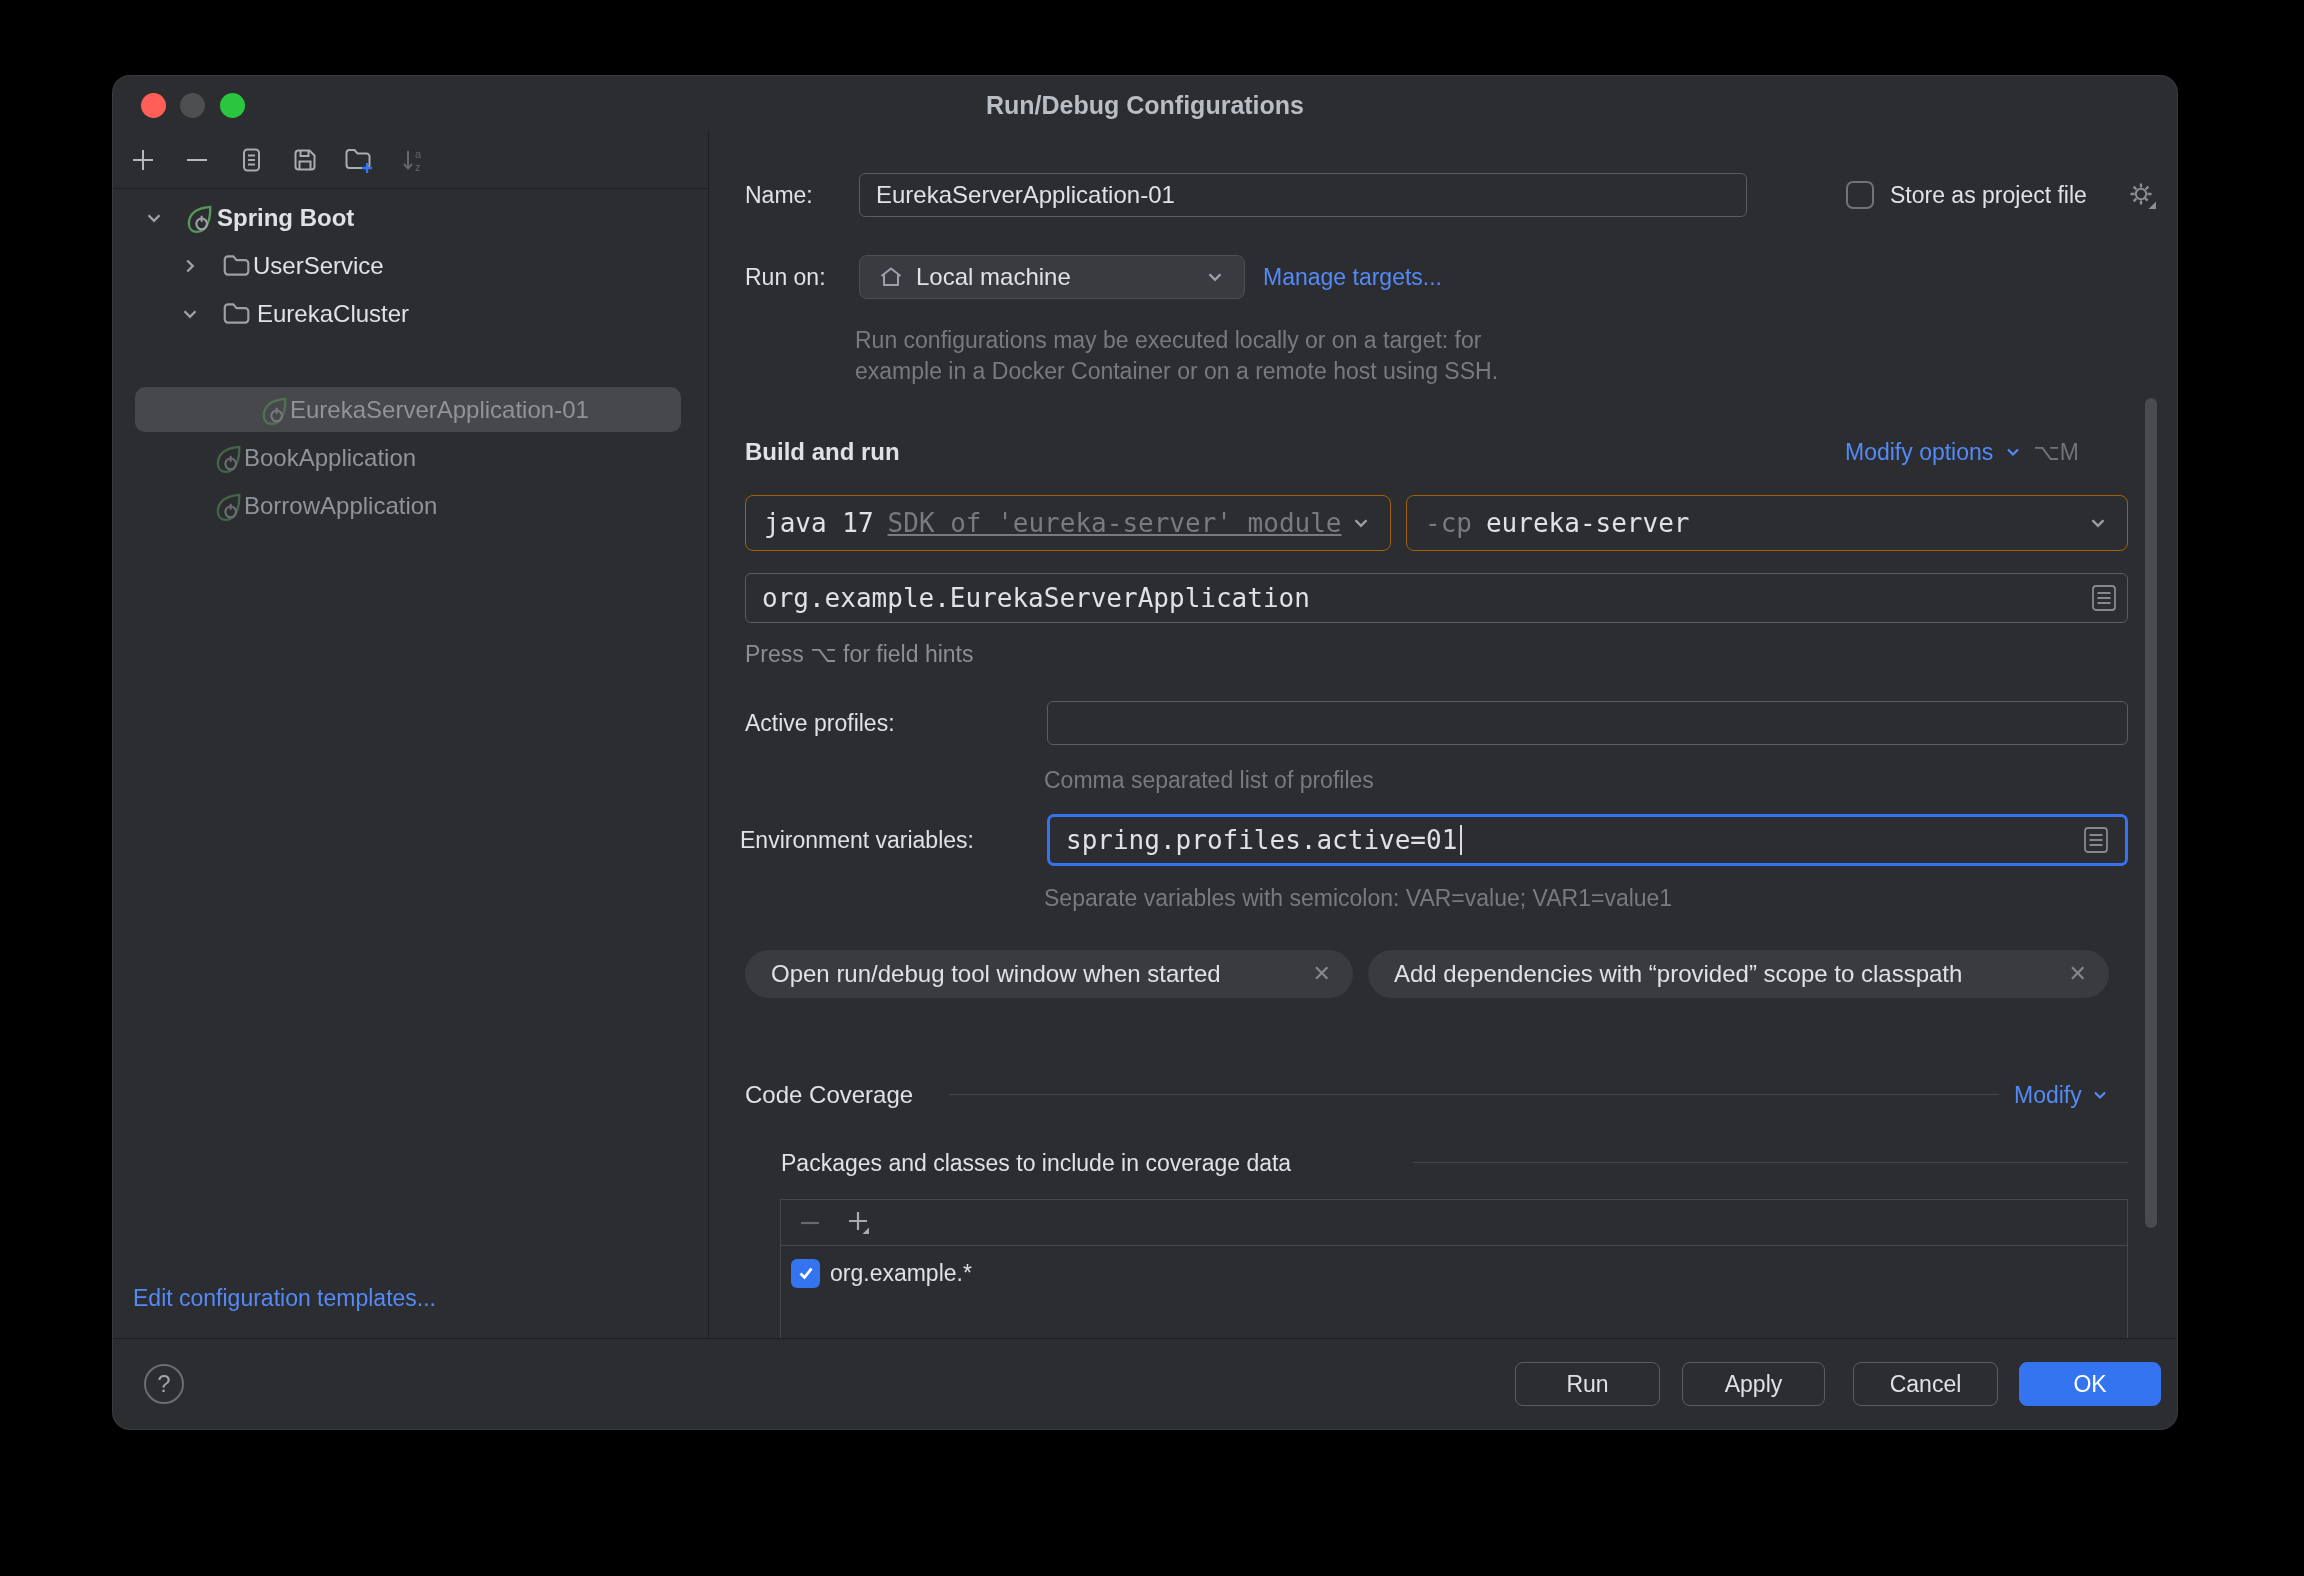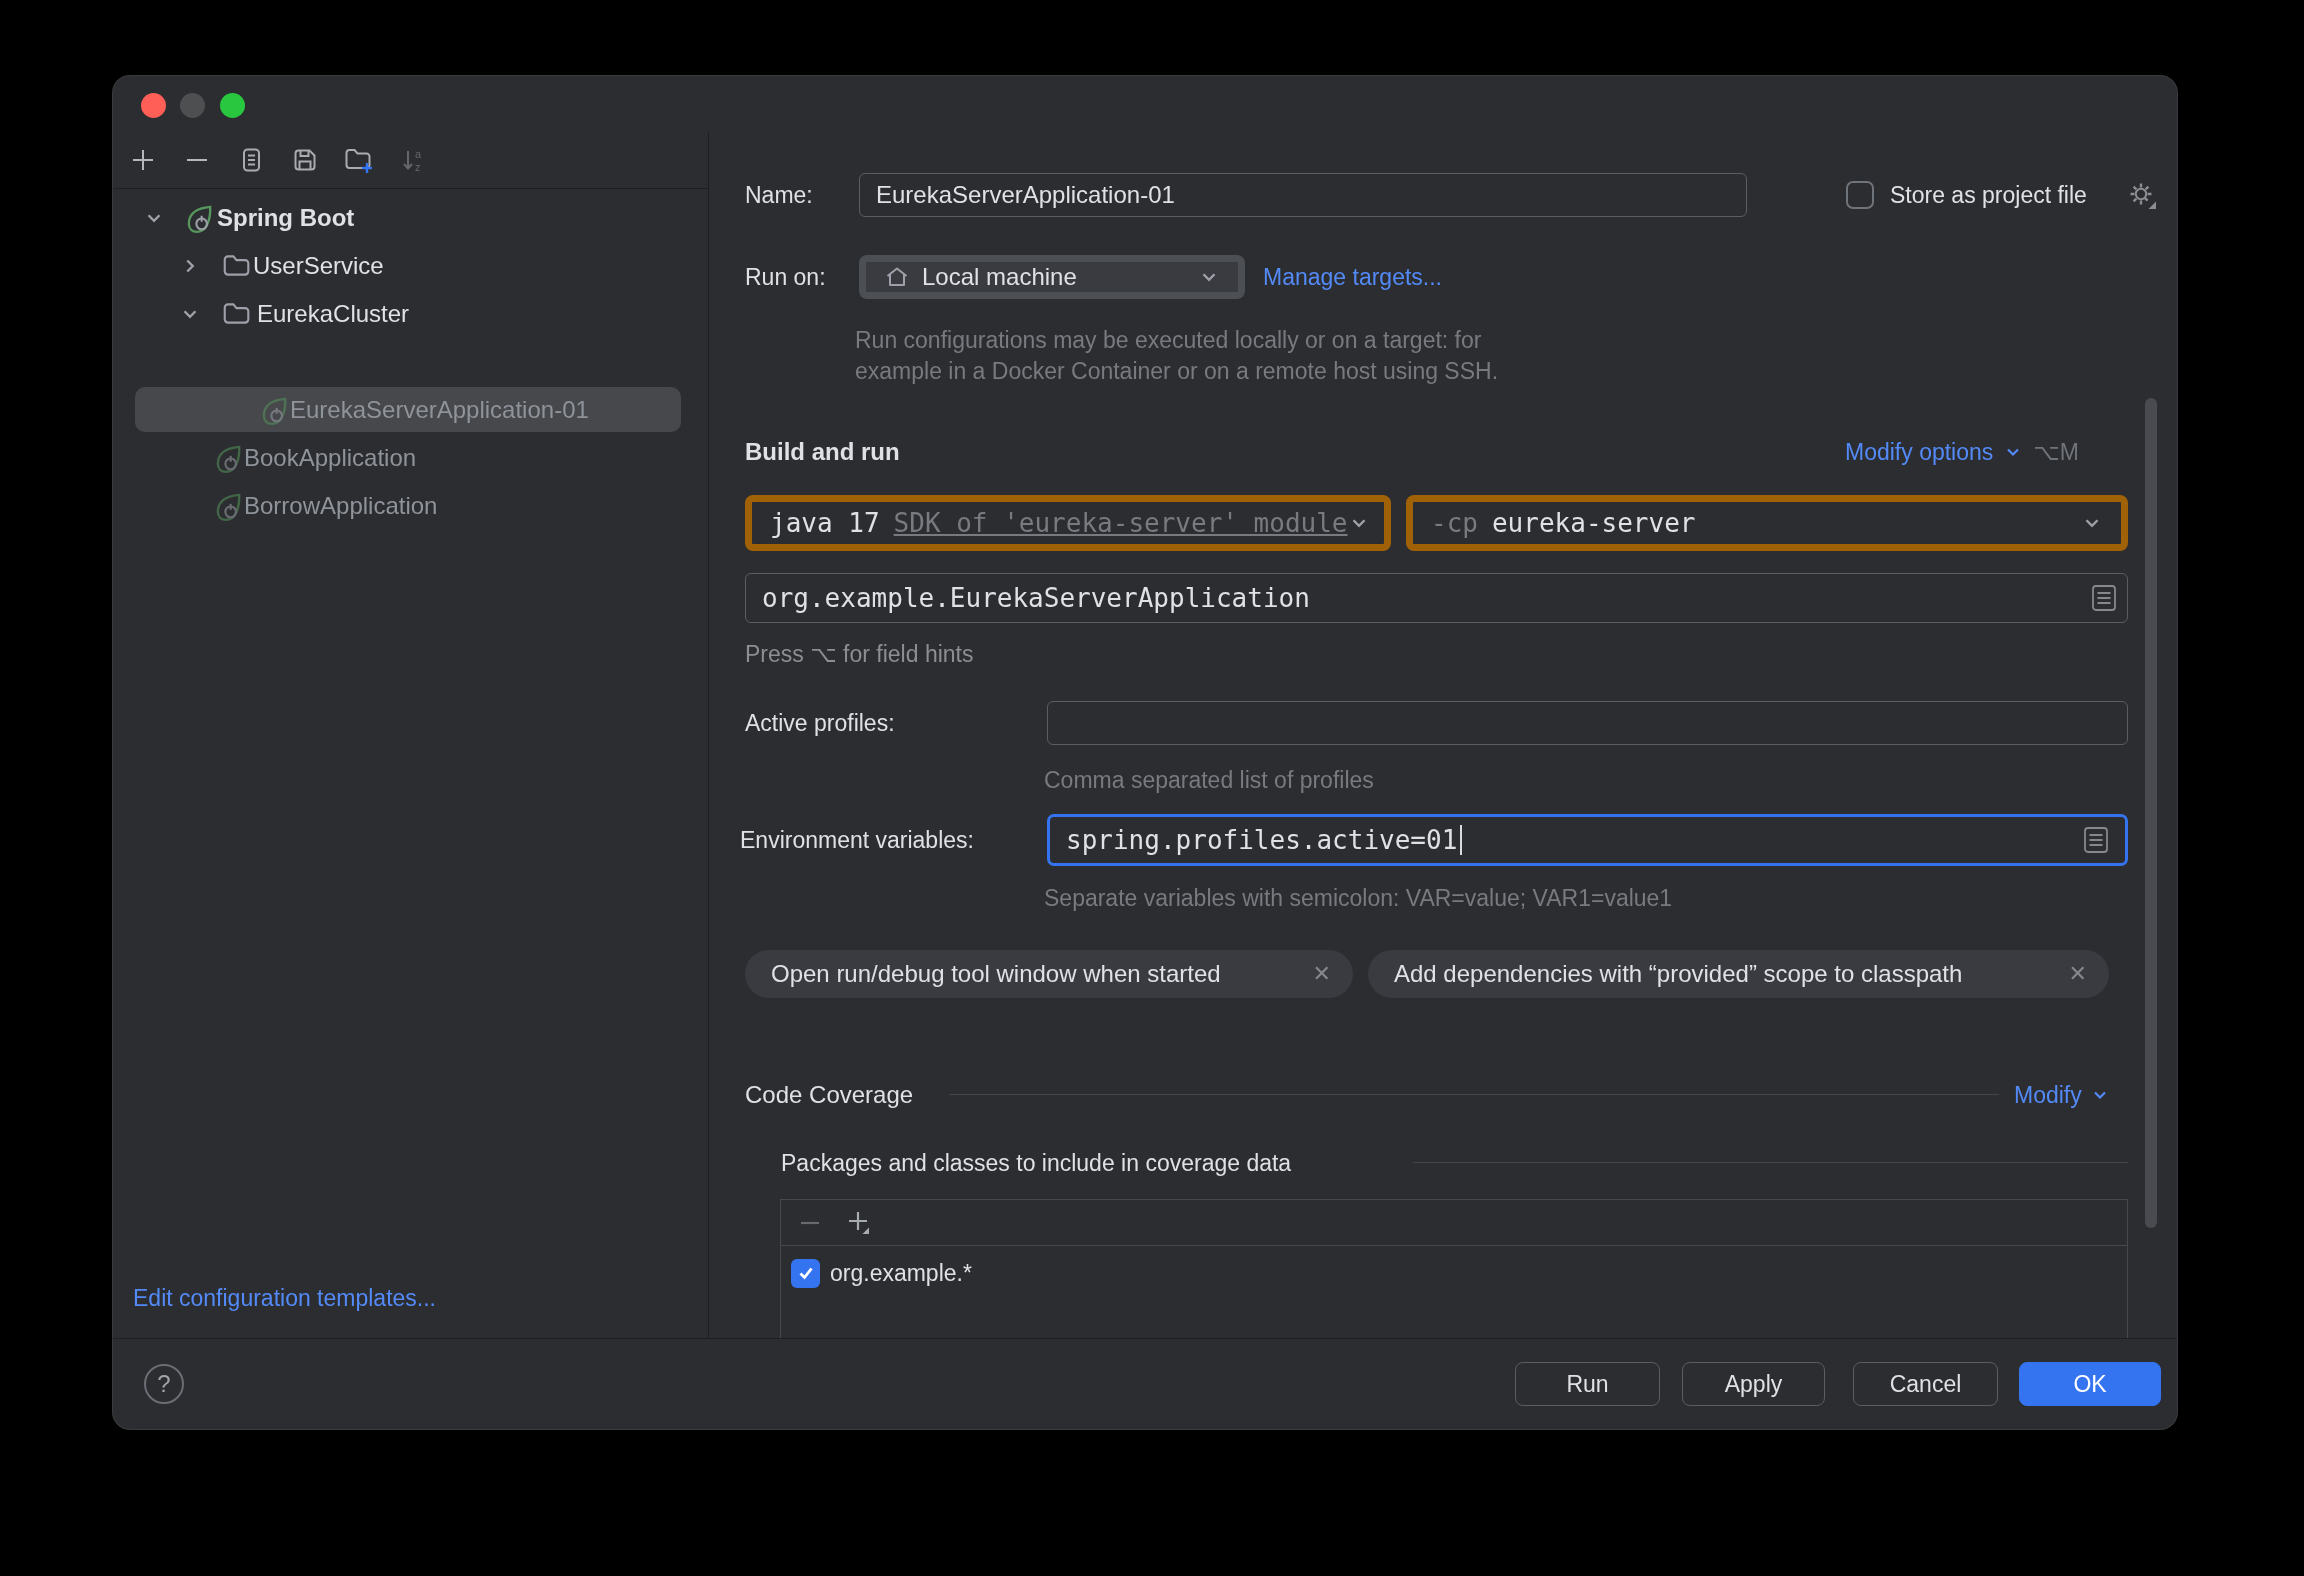--- a/index.html
+++ b/index.html
@@ -20,21 +20,21 @@
               color:#dfe1e5; font-size:24px; }
   .tree-sel { position:absolute; left:22px; top:311px; width:546px; height:45px; border-radius:10px; background:#46484b; }
   .dim { color:#8f939a; }
   .dimicon { opacity:.55; }
   .flabel { position:absolute; font-size:23px; color:#dfe1e5; line-height:32px; white-space:nowrap; }
   .hint { position:absolute; font-size:23px; color:#787a80; line-height:31px; white-space:nowrap; }
   .hint2 { color:#8c8e92; }
   .inputbox { position:absolute; border:1px solid #5a5e64; border-radius:6px; background:#2b2d30;
               display:flex; align-items:center; padding:0 16px; font-size:24px; color:#dfe1e5; white-space:nowrap; overflow:hidden; }
   .mono { font-family:"DejaVu Sans Mono",monospace; font-size:26px; }
-  .selectbox { position:absolute; border:7px solid #a16207; border-radius:8px; background:#2b2d30;
+  .selectbox { position:absolute; border:1px solid #a16207; border-radius:8px; background:#2b2d30;
                display:flex; align-items:center; padding:0 18px; white-space:nowrap; overflow:hidden; }
   .link { color:#548af7; font-size:23px; white-space:nowrap; }
   .chip { position:absolute; top:874px; height:48px; border-radius:24px; background:#393b40;
           display:flex; align-items:center; justify-content:space-between; padding:0 22px 0 26px;
           color:#dfe1e5; font-size:24px; white-space:nowrap; }
   .chip .x { color:#85878c; font-size:22px; margin-left:18px; }
   .sepline { position:absolute; height:1px; background:#43454a; }
   .btn { position:absolute; top:1286px; height:44px; border-radius:8px; border:1px solid #5a5e64;
          display:flex; align-items:center; justify-content:center; color:#dfe1e5; font-size:23px; background:transparent; }
   .btn-primary { background:#3574f0; border-color:#3574f0; color:#fff; }
@@ -46,20 +46,21 @@
   svg { display:block; }
 </style>
 </head>
 <body>
 
 <div class="window">
 
   <div class="traffic" style="left:28px; background:#ff5f57;"></div>
   <div class="traffic" style="left:67px; background:#4d4f51;"></div>
   <div class="traffic" style="left:107px; background:#29c73f;"></div>
+  <div class="win-title">Run/Debug Configurations</div>
 
   <div class="vdiv"></div>
   <div class="hdiv-toolbar"></div>
   <div class="hdiv-footer"></div>
 
   <div class="side-toolbar">
     <span class="tb-icon">
       <svg width="30" height="30" viewBox="0 0 30 30">
           <path d="M15 5v20M5 15h20" stroke="#b4b7bc" stroke-width="2" fill="none"></path>
         </svg>

